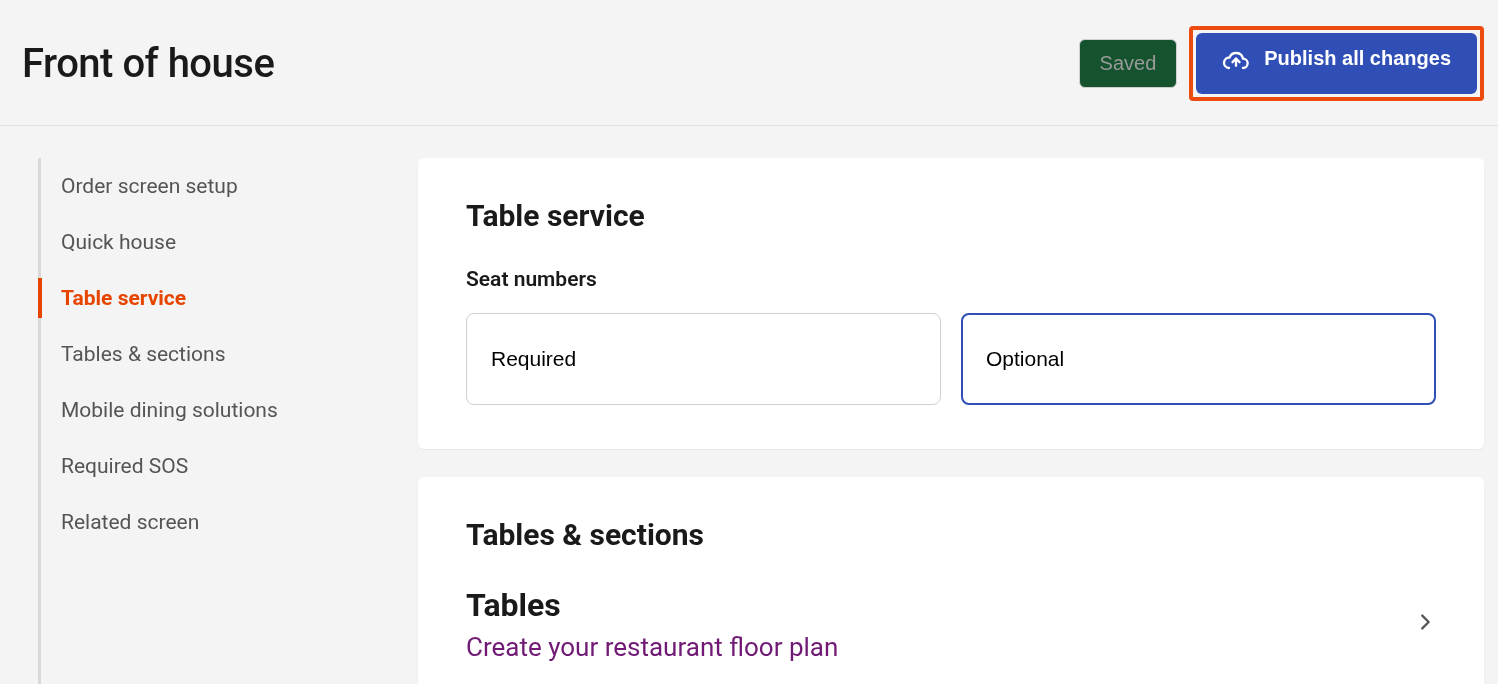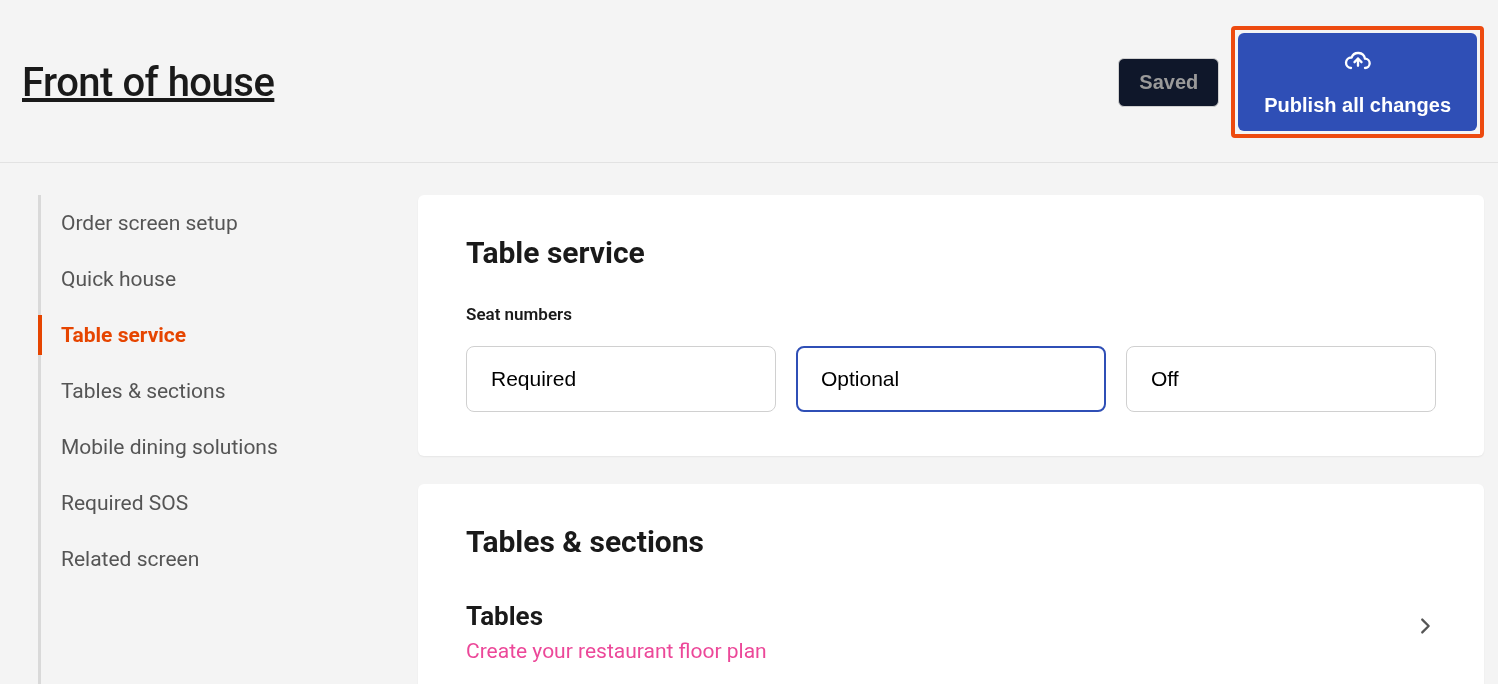--- a/index.html
+++ b/index.html
@@ -15,54 +15,52 @@
     display: flex;
     align-items: center;
     justify-content: space-between;
     padding: 26px 14px 24px 22px;
     border-bottom: 1px solid #e2e2e2;
   }
   .page-title {
     font-size: 40px;
     font-weight: 500;
     letter-spacing: -0.5px;
-    text-decoration: underline;
   }
   .header-actions {
     display: flex;
     gap: 12px;
     align-items: center;
   }
   .btn-saved {
     border: 1px solid #d0d0d0;
-    background: #0f172a;
+    background: #14532d;
     color: #9a9a9a;
     font-size: 20px;
-    font-weight: 700;
+    font-weight: 400;
     padding: 12px 20px;
     border-radius: 6px;
     cursor: default;
   }
   .publish-wrap {
     border: 4px solid #ed4a0f;
     border-radius: 4px;
     padding: 3px;
   }
   .btn-publish {
     display: flex;
     gap: 14px;
     background: #2f4fb6;
     color: #fff;
     font-size: 20px;
     font-weight: 700;
     padding: 14px 26px;
     border-radius: 6px;
     border: none;
     cursor: pointer;
-    flex-direction: column;
   }
   .btn-publish svg { width: 28px; height: 28px; }
   .body-row {
     display: flex;
     gap: 40px;
     padding: 32px 14px 0 38px;
   }
   .sidebar {
     width: 340px;
     flex-shrink: 0;
@@ -99,57 +97,56 @@
     border-radius: 6px;
     box-shadow: 0 1px 2px rgba(0,0,0,0.06);
     padding: 40px 48px 44px;
   }
   .card-title {
     font-size: 30px;
     font-weight: 700;
     margin-bottom: 34px;
   }
   .field-label {
-    font-size: 17px;
+    font-size: 21px;
     font-weight: 600;
     margin-bottom: 22px;
   }
   .seg-group {
     display: flex;
     gap: 20px;
   }
   .seg {
     flex: 1;
     border: 1px solid #d0d0d0;
     background: #fff;
     border-radius: 8px;
     padding: 20px 24px;
     font-size: 21px;
     text-align: left;
     cursor: pointer;
   }
   .seg.selected {
     border: 2px solid #2f4fb6;
-    padding: 19px 23px;
+    padding: 32px 23px;
   }
   .row-item {
     display: flex;
     align-items: center;
     justify-content: space-between;
     cursor: pointer;
   }
   .row-text .row-title {
+    font-size: 32px;
+    font-weight: 700;
+    margin-bottom: 8px;
+  }
+  .row-text .row-sub {
     font-size: 26px;
-    font-weight: 700;
-    margin-bottom: 8px;
-    margin-top: 8px;
-  }
-  .row-text .row-sub {
-    font-size: 21px;
-    color: #ec4899;
+    color: #701a75;
   }
   .chevron svg { width: 22px; height: 22px; }
 </style>
 </head>
 <body>
 
 <div class="header">
   <h1 class="page-title">Front of house</h1>
   <div class="header-actions">
     <button class="btn-saved">Saved</button>
@@ -180,21 +177,20 @@
   </nav>
 
   <div class="main">
 
     <section class="card">
       <h2 class="card-title">Table service</h2>
       <div class="field-label">Seat numbers</div>
       <div class="seg-group">
         <button class="seg">Required</button>
         <button class="seg selected">Optional</button>
-        <button class="seg">Off</button>
       </div>
     </section>
 
     <section class="card" style="padding-bottom:30px;">
       <h2 class="card-title">Tables &amp; sections</h2>
       <div class="row-item">
         <div class="row-text">
           <div class="row-title">Tables</div>
           <div class="row-sub">Create your restaurant floor plan</div>
         </div>

